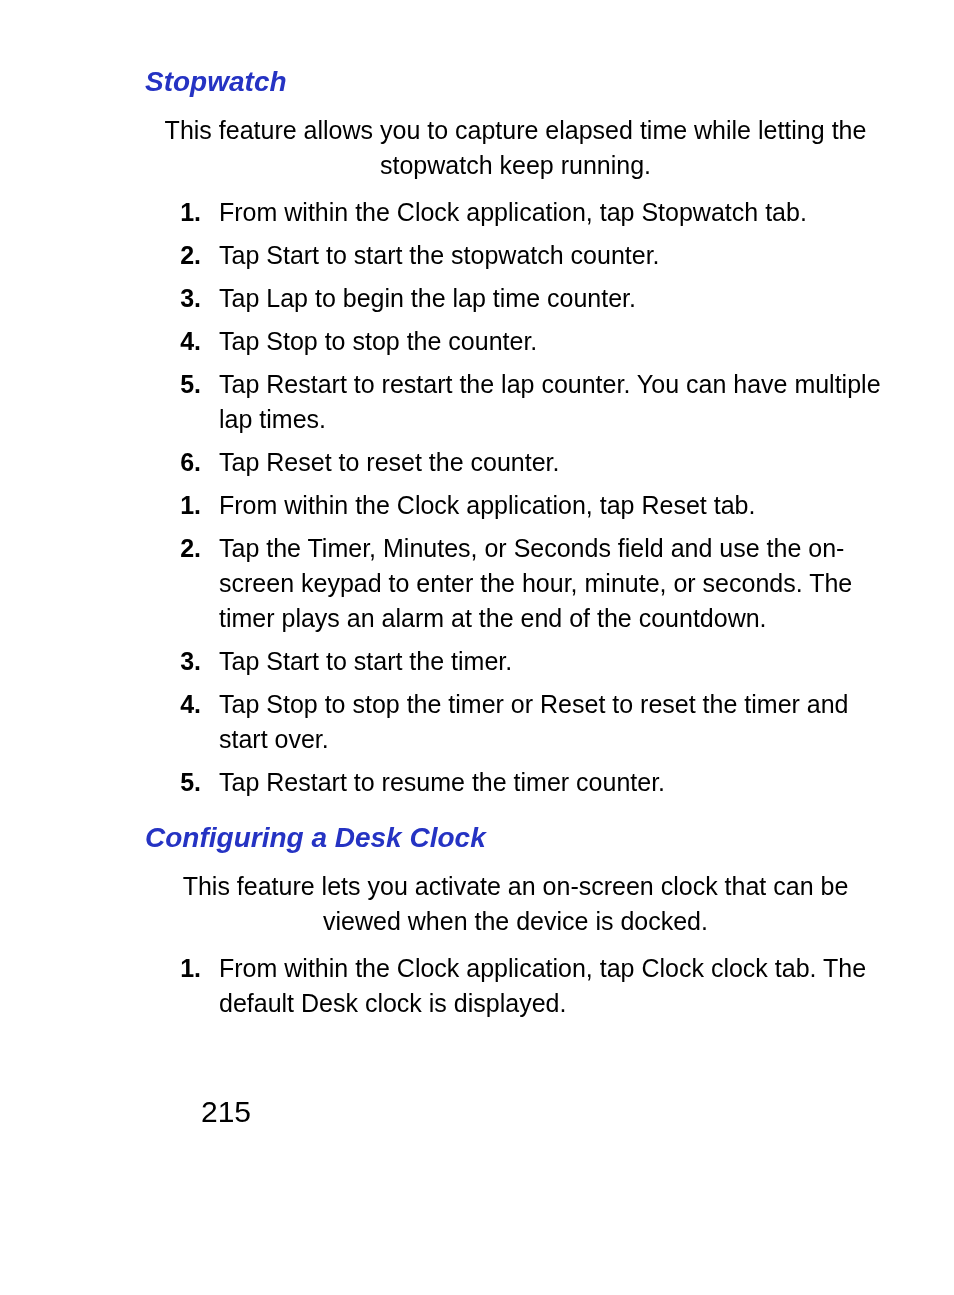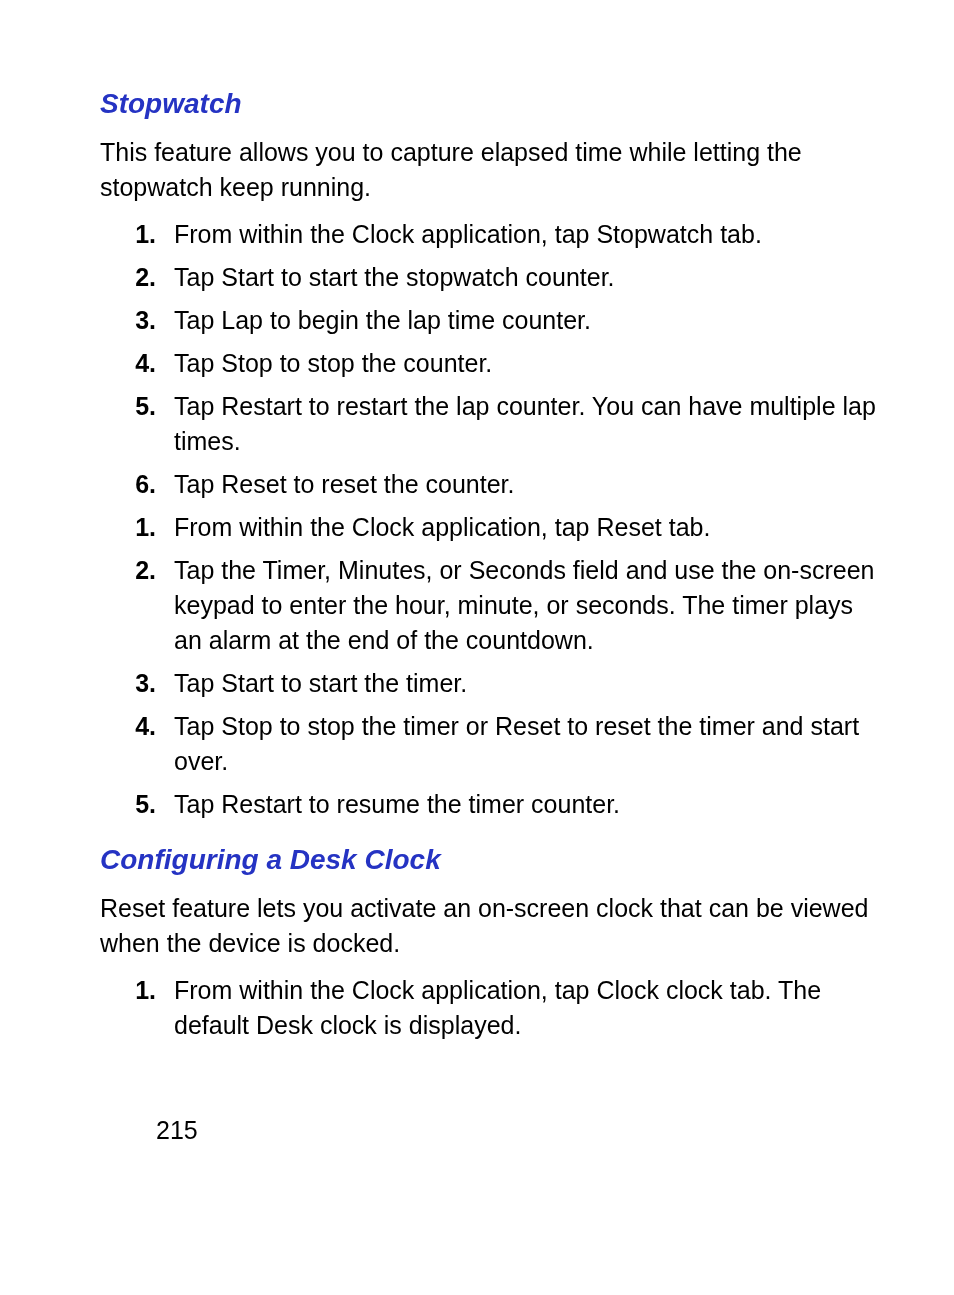--- a/index.html
+++ b/index.html
@@ -3,36 +3,38 @@
 <meta charset="utf-8">
 <style>
   html, body {
     margin: 0;
     padding: 0;
     background: #ffffff;
     width: 954px;
   }
   .page {
     box-sizing: border-box;
-    padding: 66px 68px 40px 100px;
+    padding: 44px 68px 40px 100px;
     font-family: Arial, Helvetica, sans-serif;
     color: #000000;
     font-size: 25px;
     line-height: 1.4;
+    margin-left: 45px;
   }
   h2.section-heading {
     color: #2533c3;
     font-style: italic;
     font-weight: bold;
     font-size: 28px;
     margin: 18px 0 12px 0;
     font-family: Arial, Helvetica, sans-serif;
   }
   p.intro {
     margin: 8px 0 12px 0;
+    text-align: center;
   }
   ol.steps {
     list-style: none;
     padding: 0;
     margin: 4px 0 6px 0;
   }
   ol.steps > li {
     display: flex;
     align-items: flex-start;
     margin: 8px 0;
@@ -46,21 +48,21 @@
     margin-left: 20px;
   }
   .step-text {
     flex: 1;
   }
   .step-text b {
     font-weight: normal;
   }
   .page-number {
     margin: 70px 0 0 56px;
-    font-size: 25px;
+    font-size: 30px;
   }
 </style>
 </head>
 <body>
 
 <div class="page">
 
   <h2 class="section-heading">Stopwatch</h2>
   <p class="intro">This feature allows you to capture elapsed time while letting the stopwatch keep running.</p>
   <ol class="steps">
@@ -107,21 +109,21 @@
       <span class="step-num">4.</span>
       <span class="step-text">Tap <b>Stop</b> to stop the timer or <b>Reset</b> to reset the timer and start over.</span>
     </li>
     <li>
       <span class="step-num">5.</span>
       <span class="step-text">Tap <b>Restart</b> to resume the timer counter.</span>
     </li>
   </ol>
 
   <h2 class="section-heading">Configuring a Desk Clock</h2>
-  <p class="intro">Reset feature lets you activate an on-screen clock that can be viewed when the device is docked.</p>
+  <p class="intro">This feature lets you activate an on-screen clock that can be viewed when the device is docked.</p>
   <ol class="steps">
     <li>
       <span class="step-num">1.</span>
       <span class="step-text">From within the <b>Clock</b> application, tap <b>Clock clock</b> tab. The default Desk clock is displayed.</span>
     </li>
   </ol>
 
   <div class="page-number">215</div>
 </div>
 

